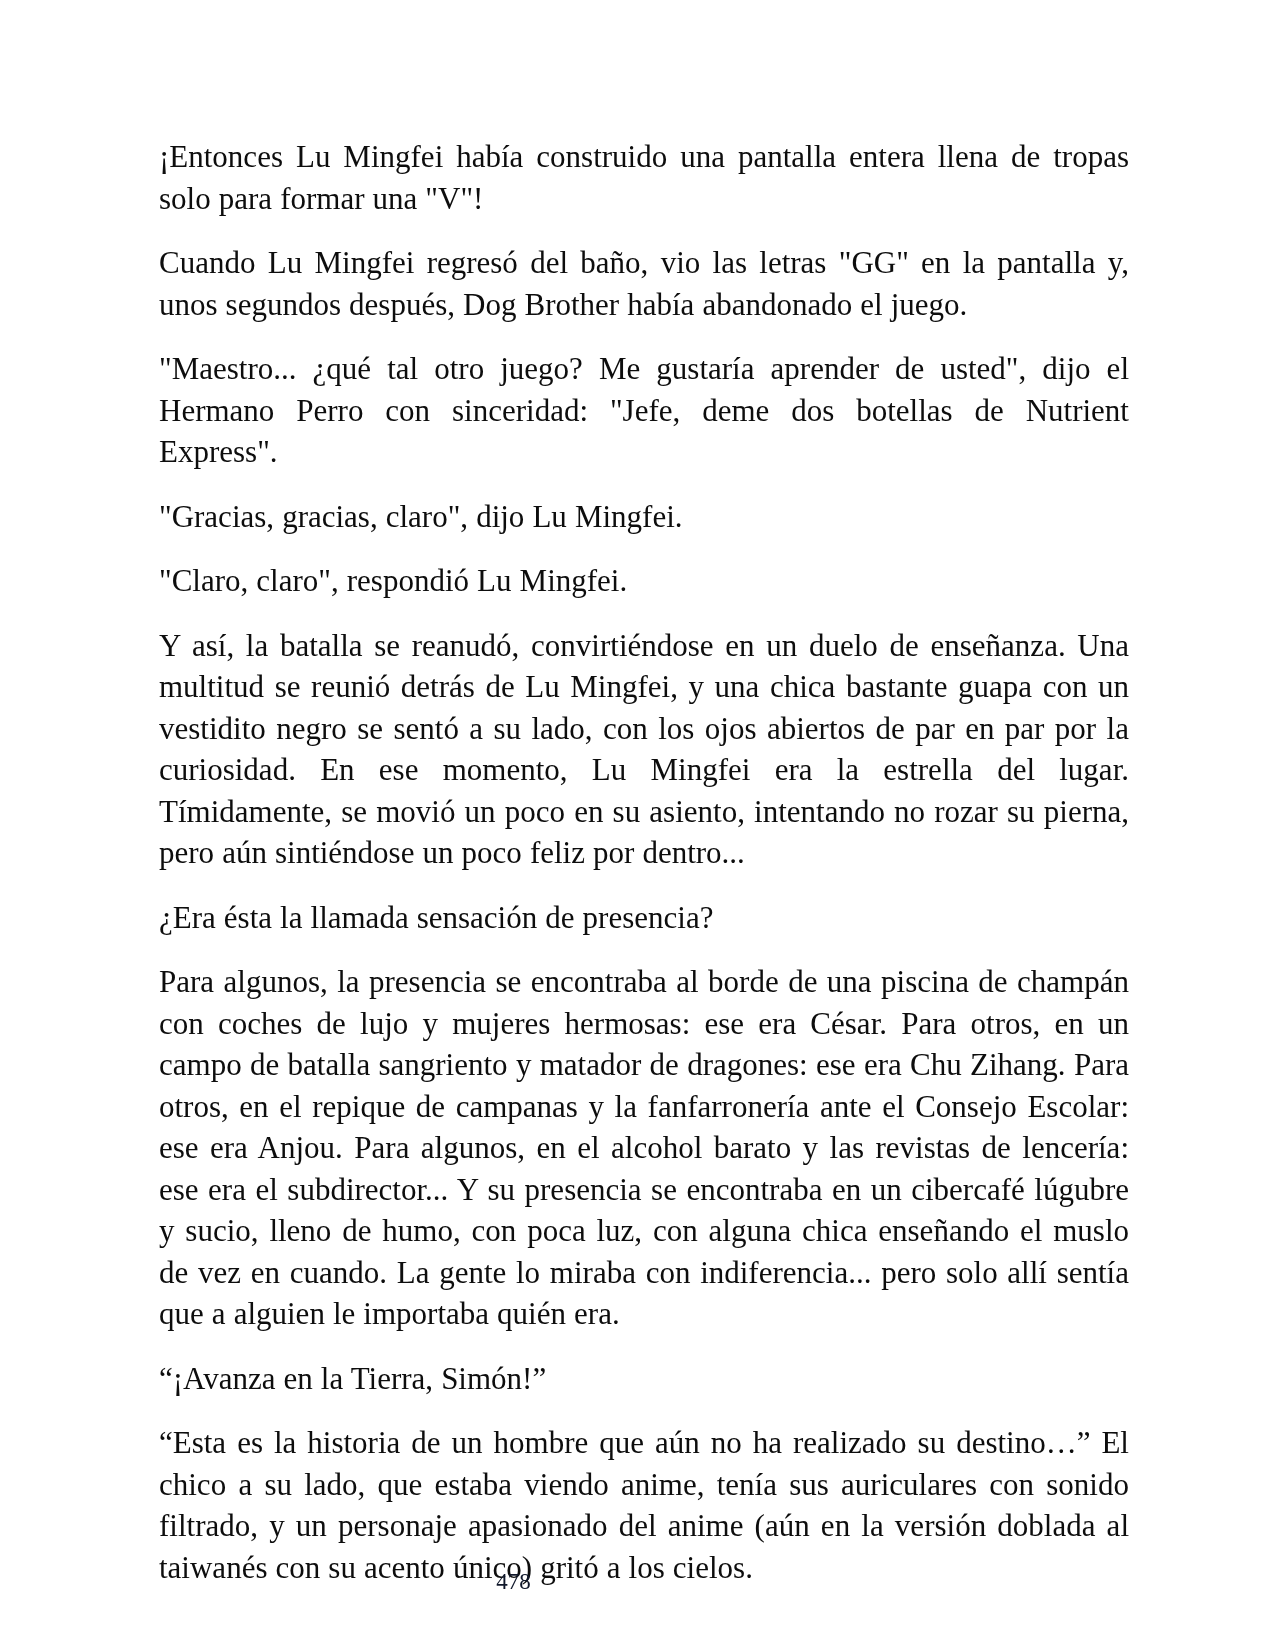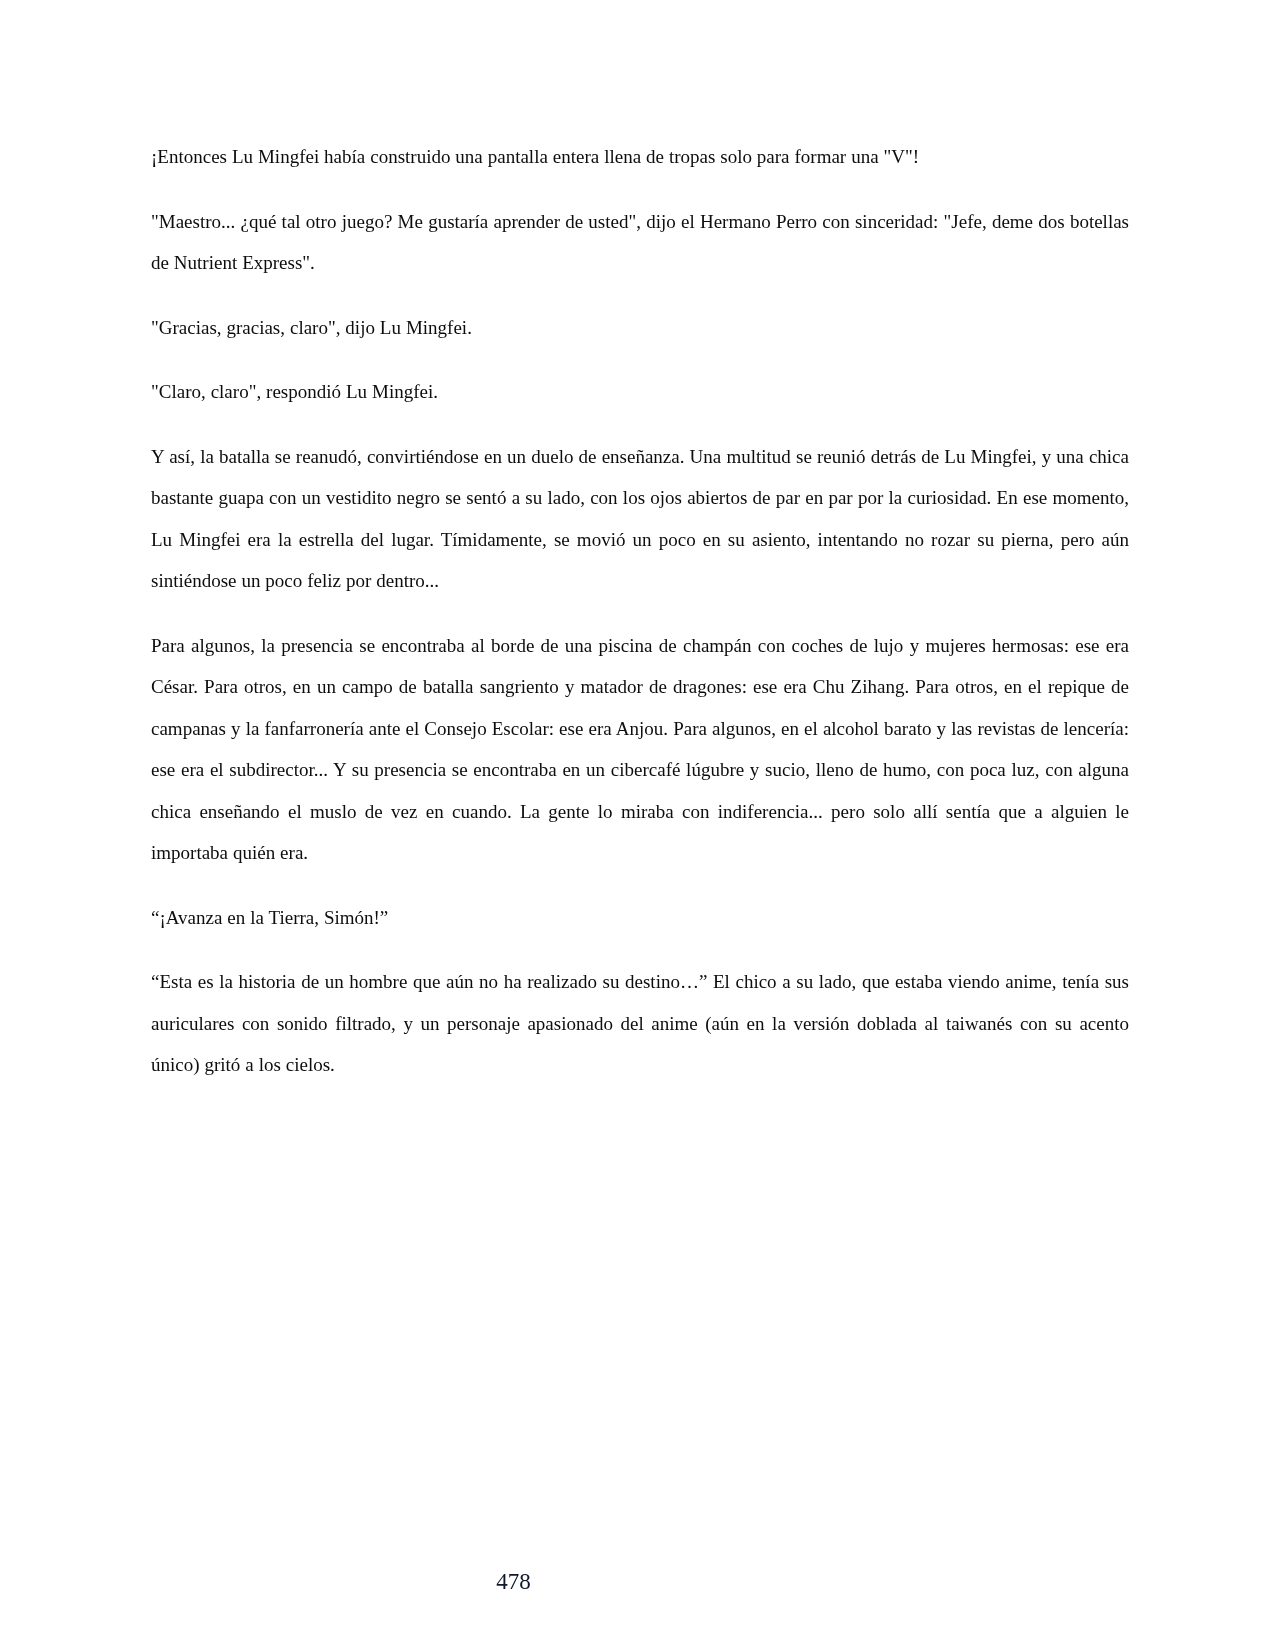--- a/index.html
+++ b/index.html
@@ -18,26 +18,26 @@
     overflow: hidden;
   }
   .text-column {
     position: absolute;
     left: 143px;
     top: 136px;
     width: 986px;
   }
   .para {
     font-family: "Liberation Serif", "DejaVu Serif", serif;
-    font-size: 19px;
+    font-size: 31px;
     line-height: 41.5px;
     color: #0d0d0d;
     text-align: justify;
     text-justify: inter-word;
-    margin: 0 0 23px 8px;
+    margin: 0 0 23px 16px;
     hyphens: none;
     -webkit-hyphens: none;
     word-spacing: 0.01em;
   }
   .para:last-of-type {
     margin-bottom: 0;
   }
   .page-number {
     position: absolute;
     left: 0;
@@ -50,24 +50,26 @@
     margin-top: 36px;
   }
 </style>
 </head>
 <body>
 
 <div class="page">
 
   <div class="text-column">
     <p class="para">¡Entonces Lu Mingfei había construido una pantalla entera llena de tropas solo para formar una "V"!</p>
+    <p class="para">Cuando Lu Mingfei regresó del baño, vio las letras "GG" en la pantalla y, unos segundos después, Dog Brother había abandonado el juego.</p>
     <p class="para">"Maestro... ¿qué tal otro juego? Me gustaría aprender de usted", dijo el Hermano Perro con sinceridad: "Jefe, deme dos botellas de Nutrient Express".</p>
     <p class="para">"Gracias, gracias, claro", dijo Lu Mingfei.</p>
     <p class="para">"Claro, claro", respondió Lu Mingfei.</p>
     <p class="para">Y así, la batalla se reanudó, convirtiéndose en un duelo de enseñanza. Una multitud se reunió detrás de Lu Mingfei, y una chica bastante guapa con un vestidito negro se sentó a su lado, con los ojos abiertos de par en par por la curiosidad. En ese momento, Lu Mingfei era la estrella del lugar. Tímidamente, se movió un poco en su asiento, intentando no rozar su pierna, pero aún sintiéndose un poco feliz por dentro...</p>
+    <p class="para">¿Era ésta la llamada sensación de presencia?</p>
     <p class="para">Para algunos, la presencia se encontraba al borde de una piscina de champán con coches de lujo y mujeres hermosas: ese era César. Para otros, en un campo de batalla sangriento y matador de dragones: ese era Chu Zihang. Para otros, en el repique de campanas y la fanfarronería ante el Consejo Escolar: ese era Anjou. Para algunos, en el alcohol barato y las revistas de lencería: ese era el subdirector... Y su presencia se encontraba en un cibercafé lúgubre y sucio, lleno de humo, con poca luz, con alguna chica enseñando el muslo de vez en cuando. La gente lo miraba con indiferencia... pero solo allí sentía que a alguien le importaba quién era.</p>
     <p class="para">“¡Avanza en la Tierra, Simón!”</p>
     <p class="para">“Esta es la historia de un hombre que aún no ha realizado su destino…” El chico a su lado, que estaba viendo anime, tenía sus auriculares con sonido filtrado, y un personaje apasionado del anime (aún en la versión doblada al taiwanés con su acento único) gritó a los cielos.</p>
   </div>
 
   <div class="page-number">478</div>
 
 </div>
 
 </body></html>

